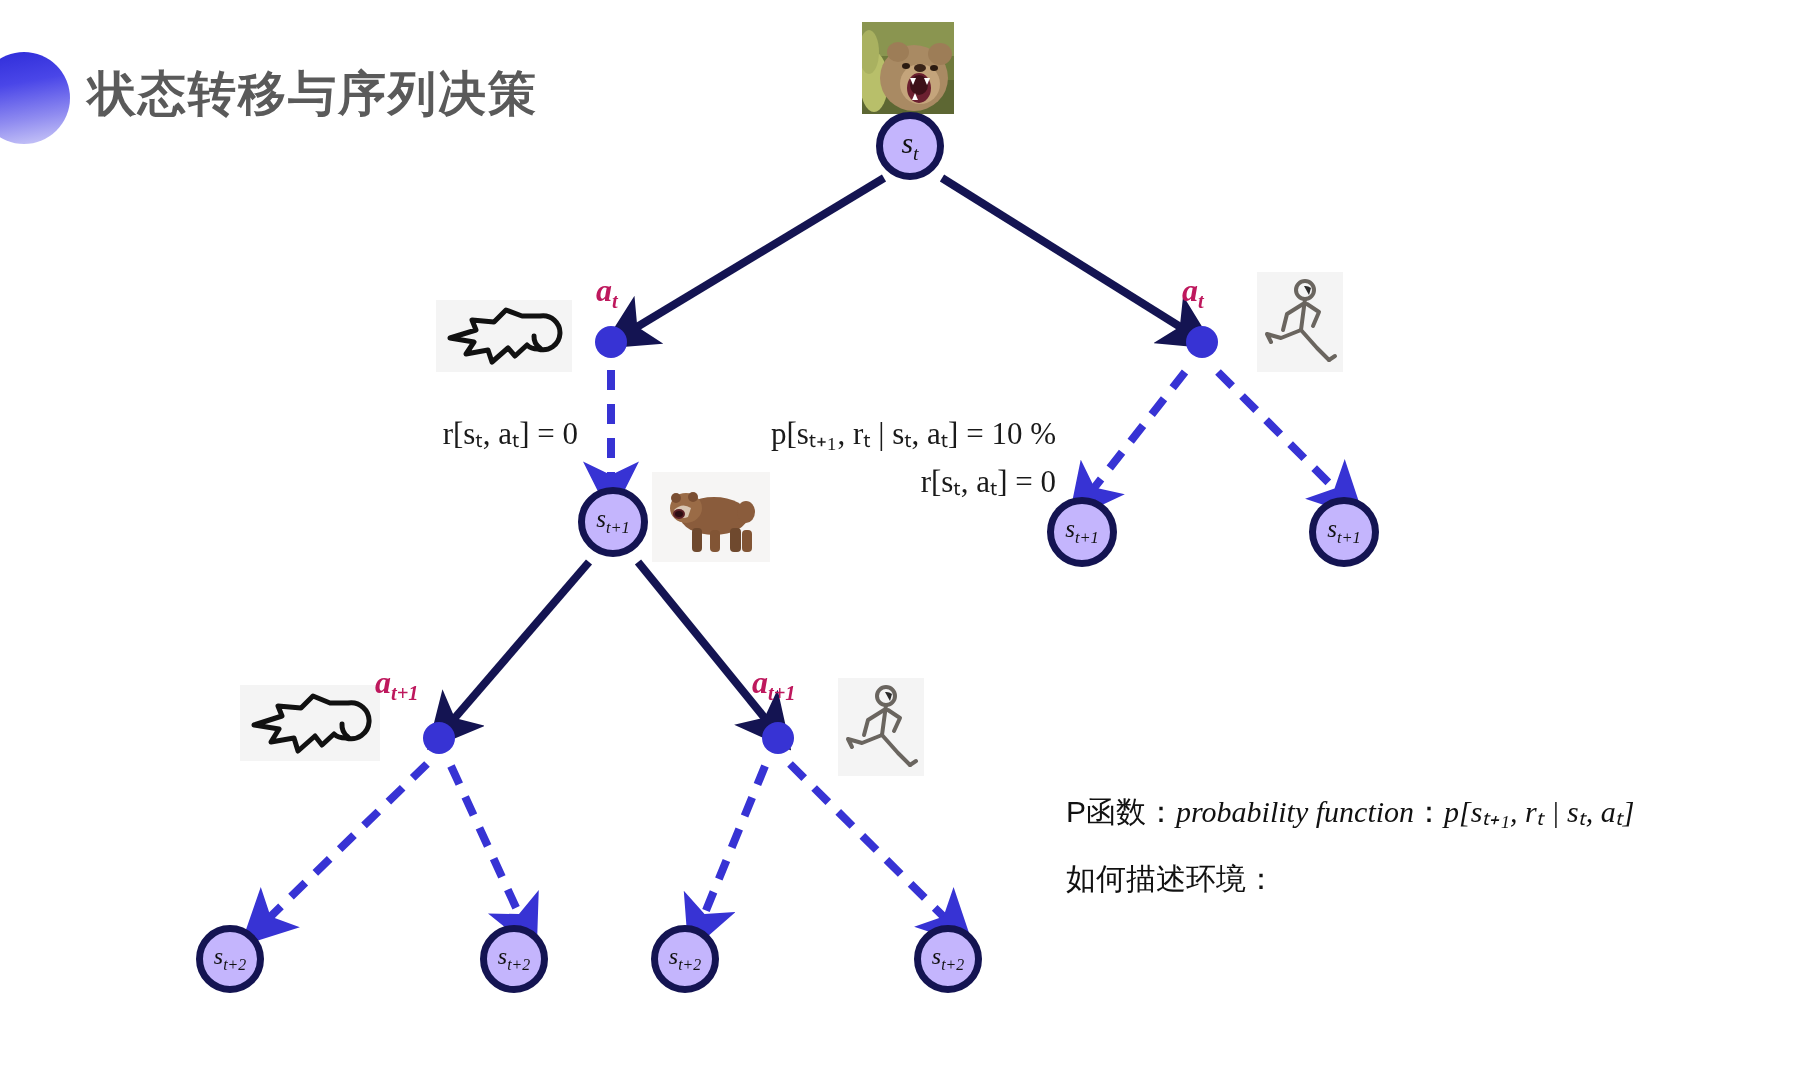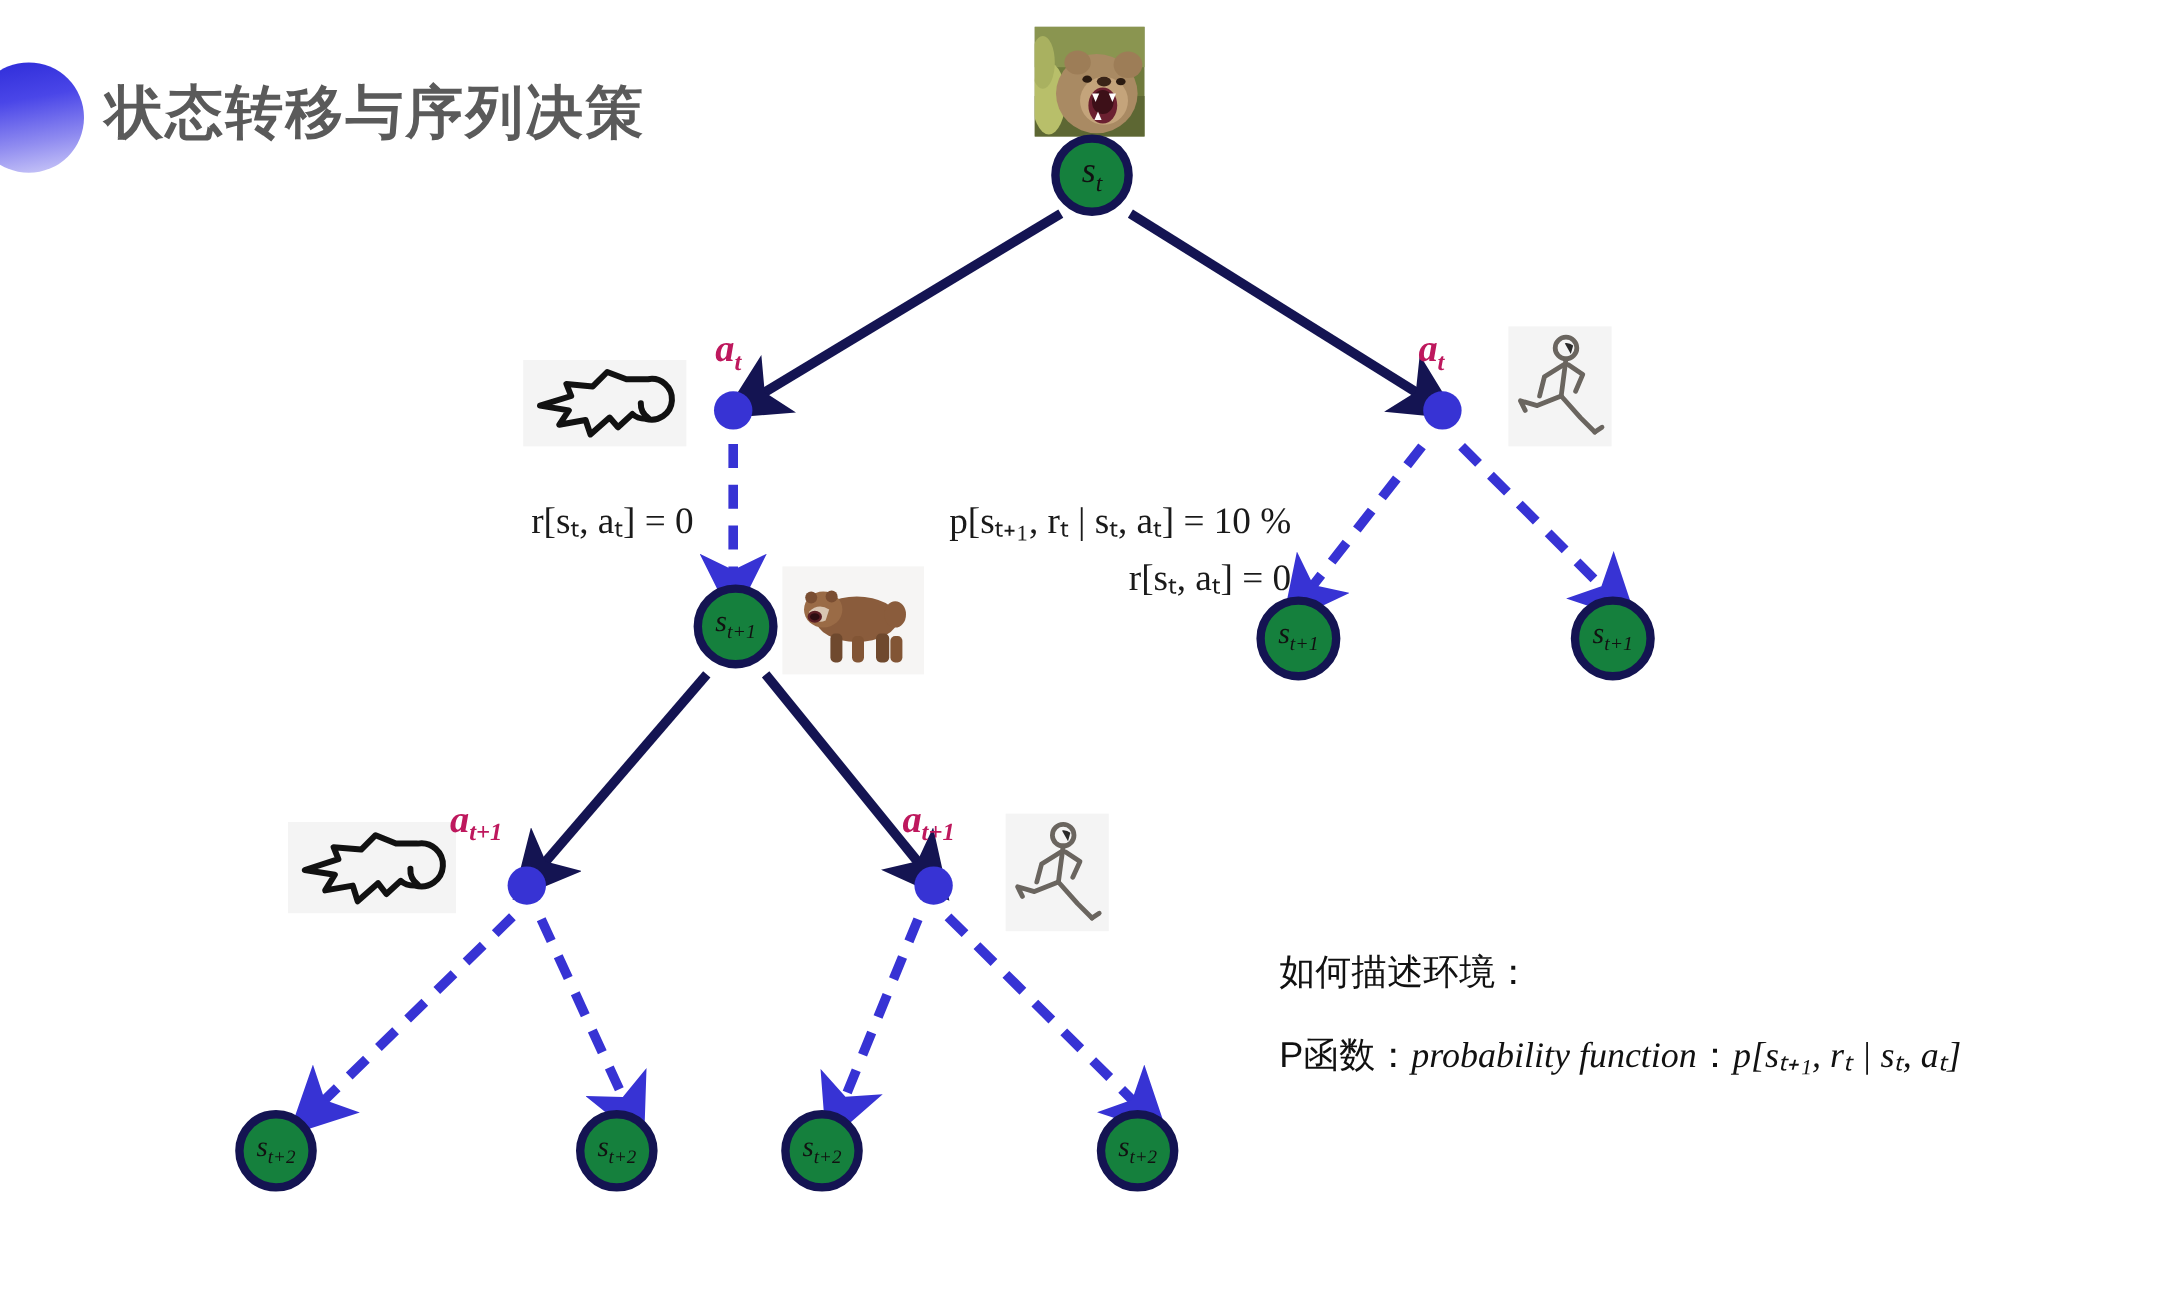--- a/index.html
+++ b/index.html
@@ -42,21 +42,21 @@
     position: absolute;
     left: 0; top: 0;
     width: 1808px; height: 1080px;
     pointer-events: none;
   }
 
   
   .state-node {
     position: absolute;
     border-radius: 50%;
-    background: #15803d;
+    background: #c4b5fd;
     border: 7px solid #141452;
     box-sizing: border-box;
     display: flex;
     align-items: center;
     justify-content: center;
     font-family: "Liberation Serif", serif;
     font-style: italic;
     color: #111;
     z-index: 4;
   }
@@ -305,28 +305,28 @@
 <div class="action-label" style="left:1182px; top:272px;"><span>a</span><span class="sub">t</span></div>
 
 <div class="action-label" style="left:375px; top:664px;"><span>a</span><span class="sub">t+1</span></div>
 
 <div class="action-label" style="left:752px; top:664px;"><span>a</span><span class="sub">t+1</span></div>
 
 <div class="formula" style="left:228px; top:410px; font-size:31px; text-align:right; width:350px;">
   <span class="ln">r[sₜ, aₜ] = 0</span>
 </div>
 
-<div class="formula" style="left:746px; top:410px; font-size:31px; text-align:right; width:330px;">
+<div class="formula" style="left:726px; top:410px; font-size:31px; text-align:right; width:330px;">
   <span class="ln">p[sₜ₊₁, rₜ | sₜ, aₜ] = 10 %</span>
   <span class="ln">r[sₜ, aₜ] = 0</span>
 </div>
 
 <div class="formula" style="left:1318px; top:410px; font-size:31px; text-align:right; width:370px;">
 </div>
 
 <div id="legend">
-  <div class="legend-line">如何描述环境：</div>
-
   <div class="legend-line">
     <span>P函数：</span><span class="math">probability function</span><span>：</span><span class="math">p[sₜ₊₁, rₜ | sₜ, aₜ]</span>
   </div>
 
+  <div class="legend-line">如何描述环境：</div>
+
 </div>
 
 </body></html>

